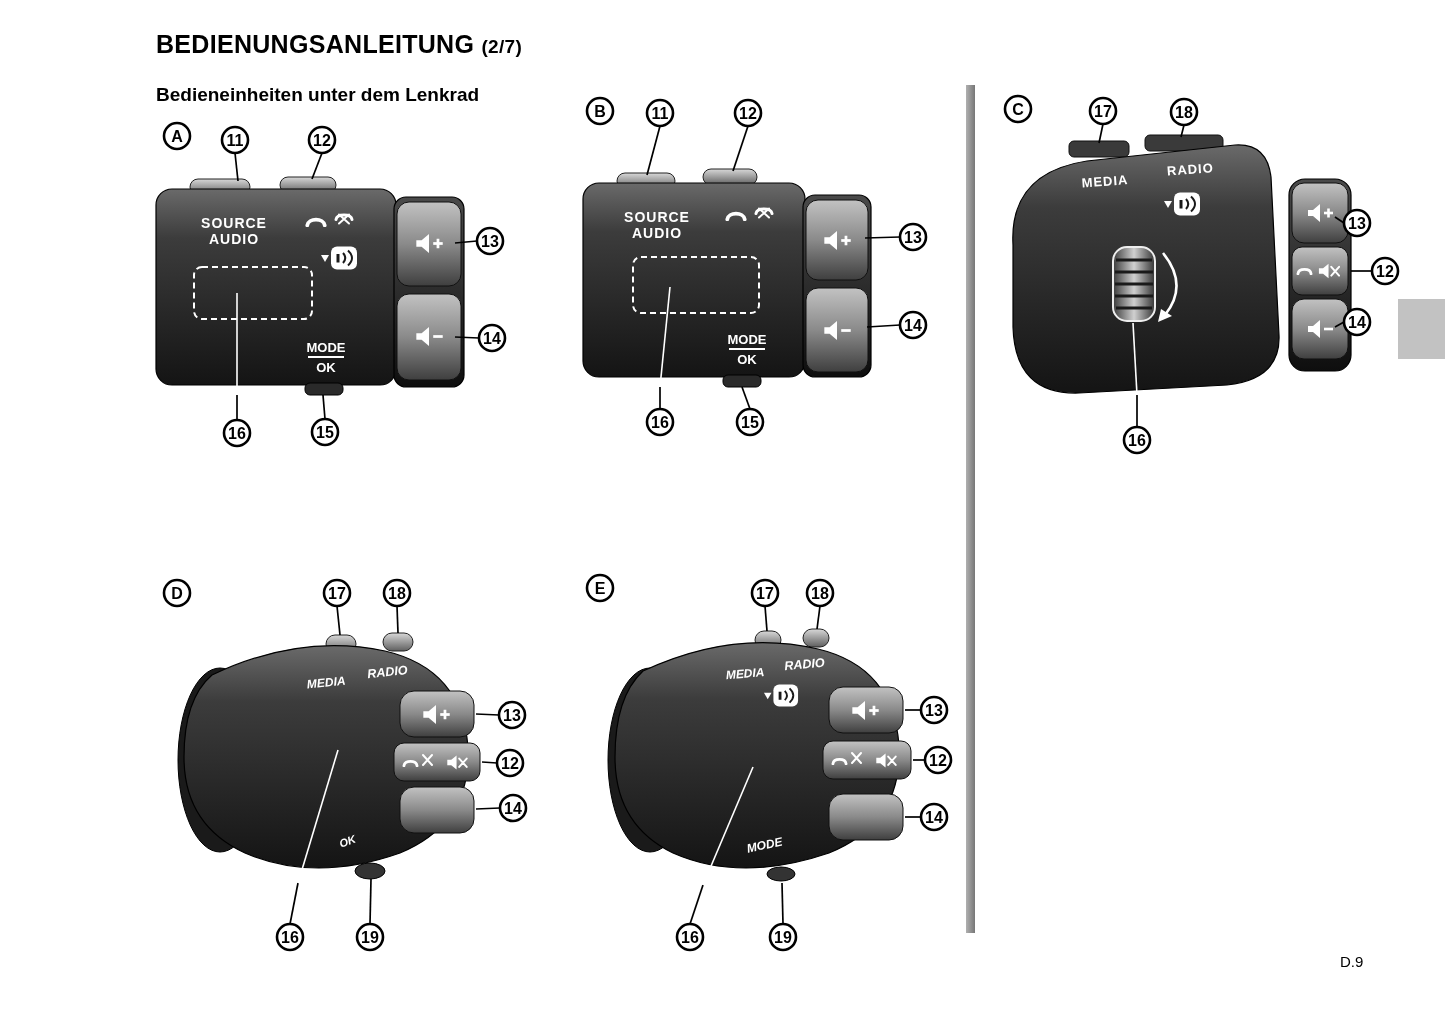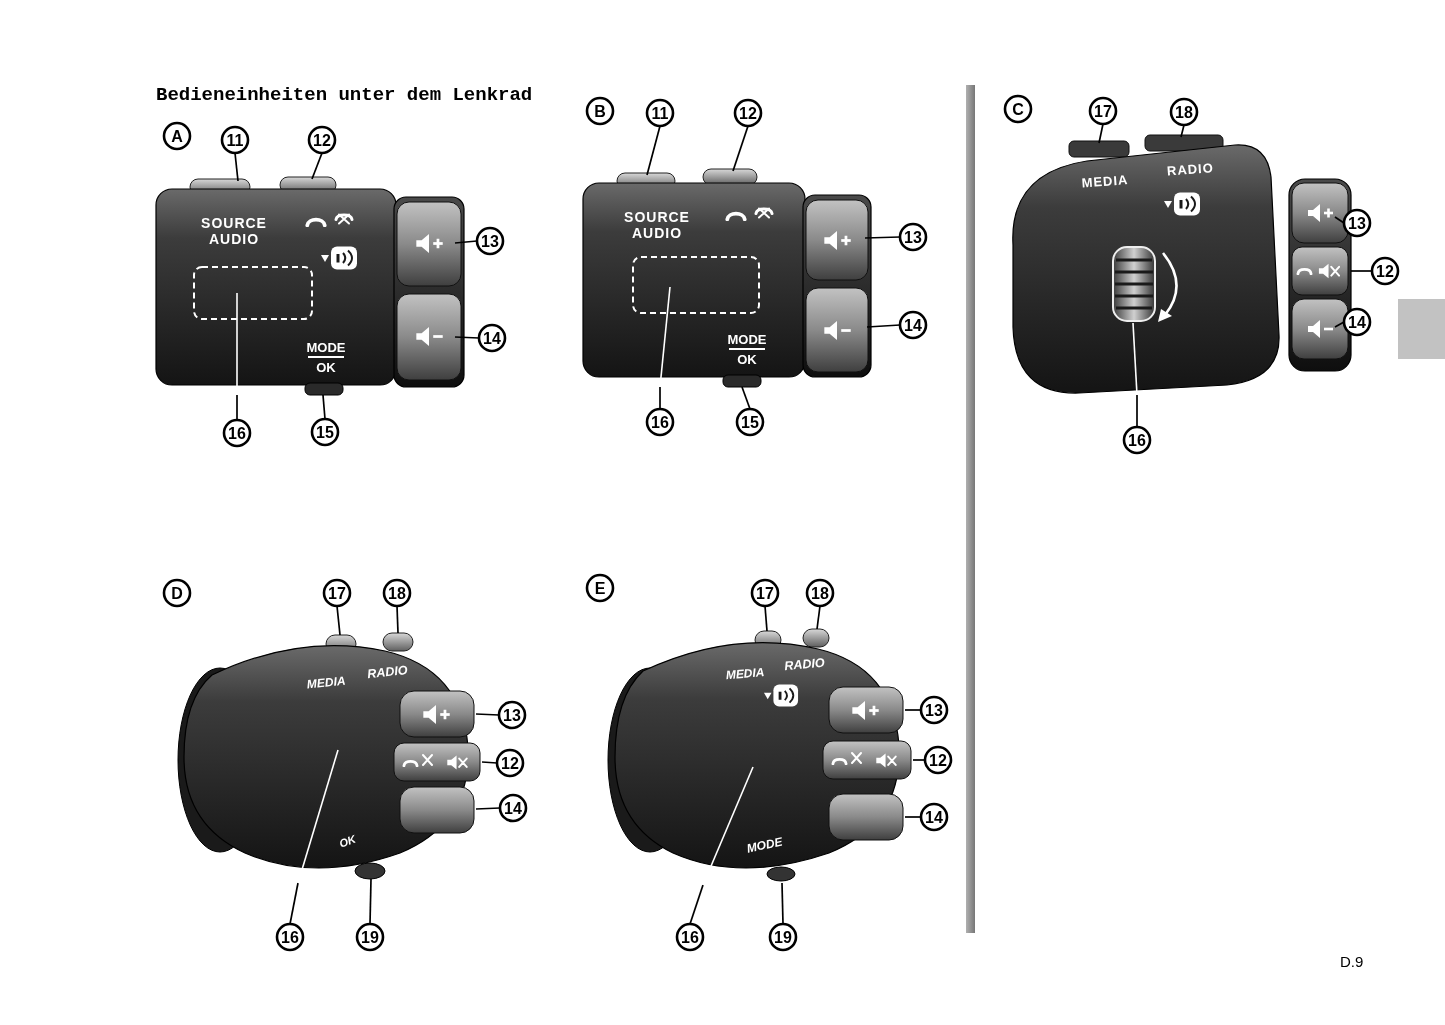--- a/index.html
+++ b/index.html
@@ -4,21 +4,21 @@
 <style>
   * { margin:0; padding:0; box-sizing:border-box; }
   html,body { background:#ffffff; }
   #page {
     position:relative; width:1445px; height:1025px; background:#ffffff;
     font-family:"Liberation Sans", sans-serif; overflow:hidden;
   }
   .abs { position:absolute; }
   .title { left:156px; top:30px; font-weight:bold; font-size:25px; letter-spacing:.3px; color:#000; }
   .title .suffix { font-size:19px; }
-  .subtitle { left:156px; top:84px; font-weight:bold; font-size:19px; color:#000;font-family:Liberation Mono, monospace; }
+  .subtitle { left:156px; top:84px; font-weight:bold; font-size:19px; color:#000; }
   .divider { left:966px; top:85px; width:9px; height:848px; background:linear-gradient(to right,#b0b0b0,#777); }
   .edge-tab { left:1398px; top:299px; width:47px; height:60px; background:#c2c2c2; }
   .pagenum { left:1340px; top:953px; font-weight:normal; font-size:15px; color:#000; }
 
   svg { position:absolute; overflow:visible; }
   .callout circle { fill:#fff; stroke:#000; stroke-width:2.6; }
   .callout text { font-family:"Liberation Sans",sans-serif; font-size:16px; font-weight:bold; fill:#000; text-anchor:middle; }
   .leader { stroke:#000; stroke-width:1.7; fill:none; }
   .leader-w { stroke:#fff; stroke-width:1.6; fill:none; }
   .wt { fill:#fff; font-family:"Liberation Sans",sans-serif; font-weight:bold; text-anchor:middle; }
@@ -77,20 +77,24 @@
       <symbol id="icoVoice" viewBox="0 0 38 26">
         <path d="M1 10 h8 l-4 7 z" fill="#fff"></path>
         <rect x="11" y="1.5" width="26" height="23" rx="6" fill="#fff"></rect>
         <rect x="16.5" y="9" width="3" height="8.5" fill="#1a1a1a"></rect>
         <path d="M23 8 q4.5 5 0 10" fill="none" stroke="#1a1a1a" stroke-width="2"></path>
         <path d="M28 5.5 q8 7.5 0 15" fill="none" stroke="#1a1a1a" stroke-width="2"></path>
       </symbol>
     </defs>
   </svg>
 
+  <div class="abs title">
+    <span>BEDIENUNGSANLEITUNG</span>
+    <span class="suffix">(2/7)</span>
+  </div>
   <div class="abs subtitle">Bedieneinheiten unter dem Lenkrad</div>
 
   <div class="abs divider"></div>
   <div class="abs edge-tab"></div>
   <div class="abs pagenum">D.9</div>
 
   <svg style="left:150px;top:95px" width="370" height="365" viewBox="0 0 370 365">
     <g>
       <rect x="40" y="84" width="60" height="16" rx="8" fill="url(#gBump)" stroke="#222" stroke-width="1"></rect>
       <rect x="130" y="82" width="56" height="16" rx="8" fill="url(#gBump)" stroke="#222" stroke-width="1"></rect>

